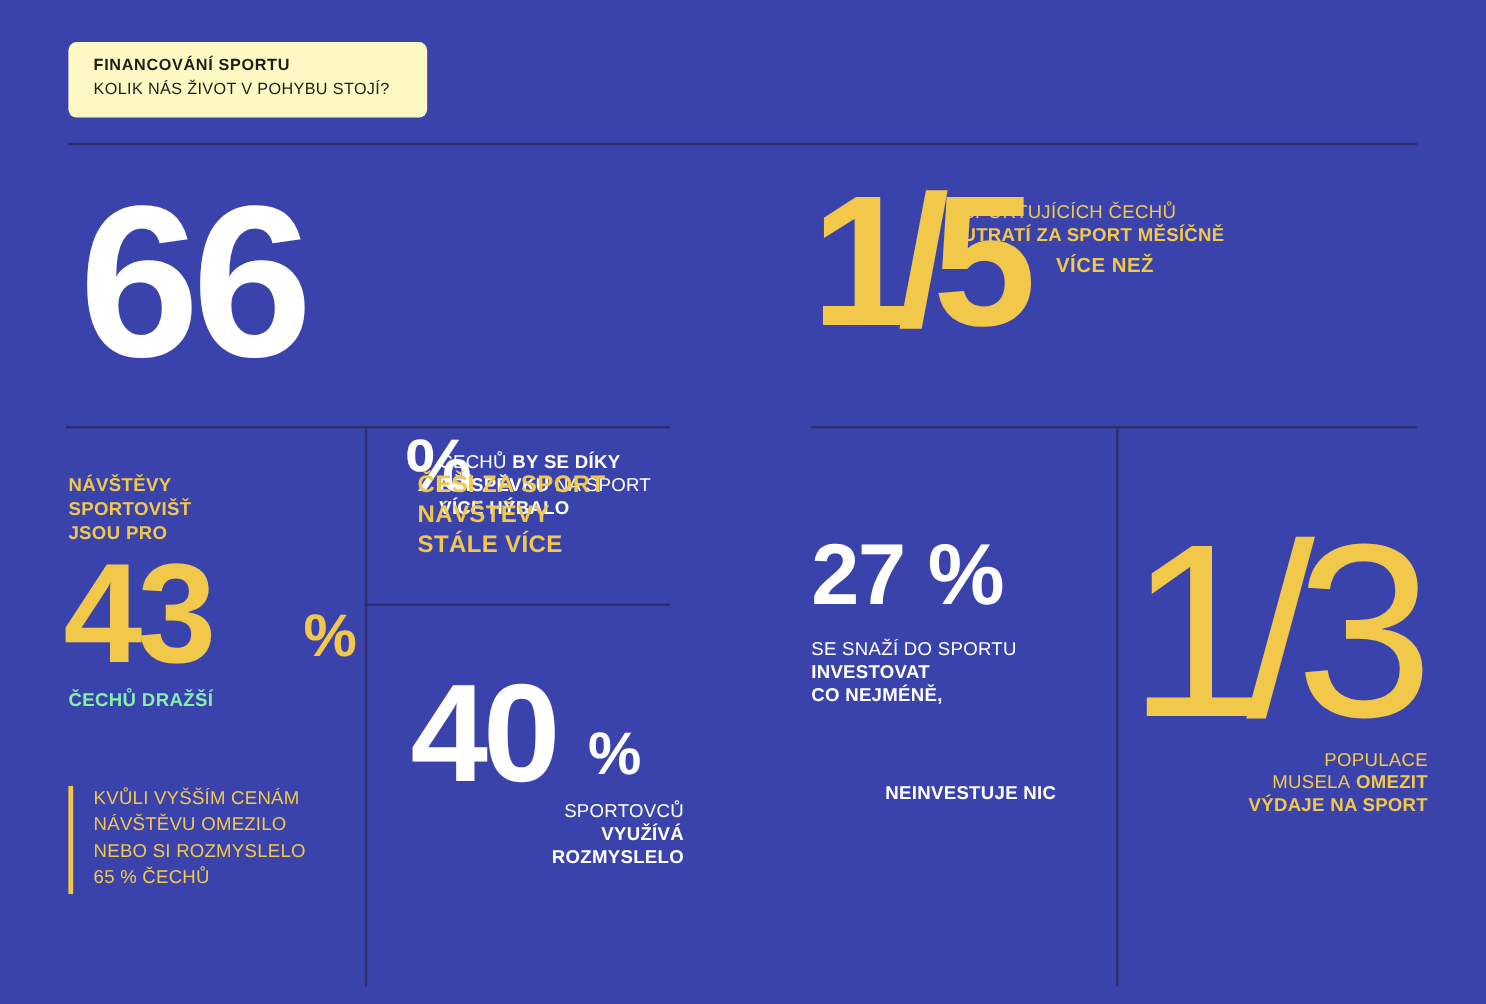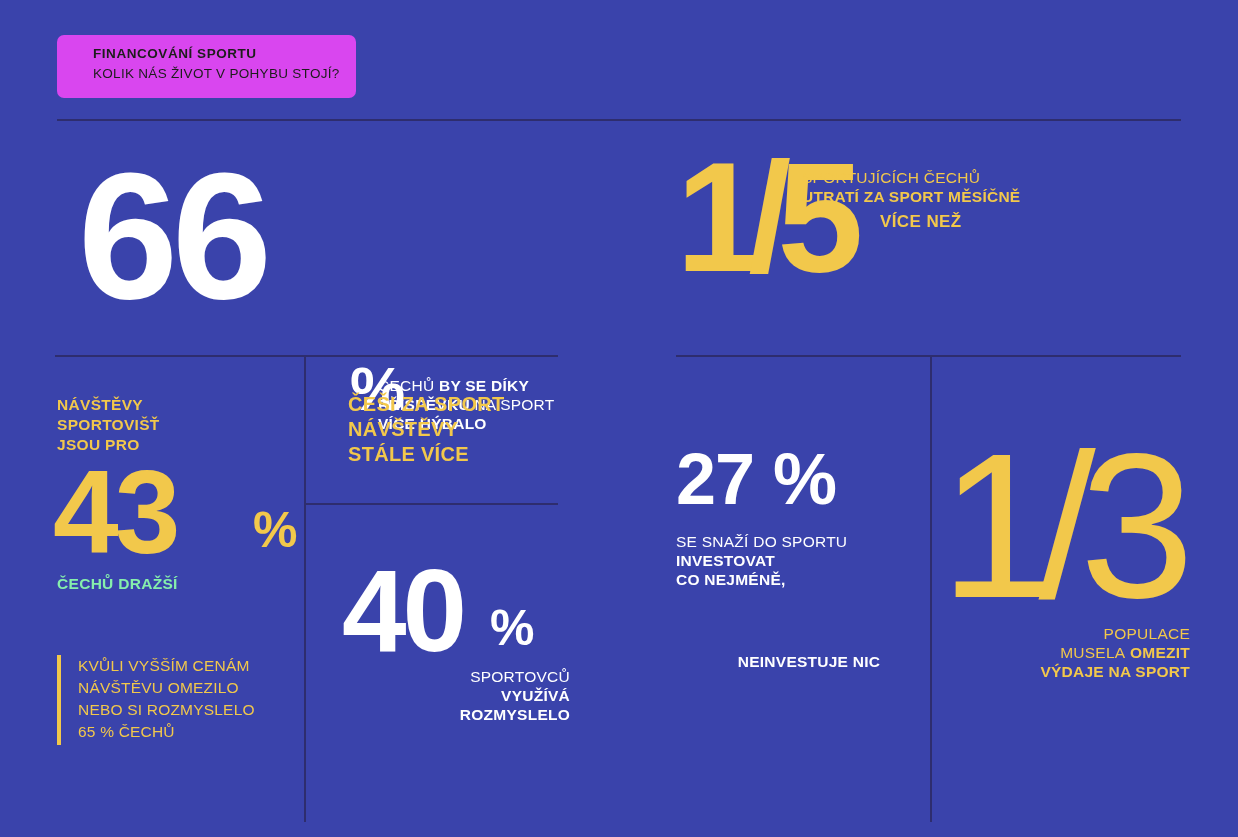--- a/index.html
+++ b/index.html
@@ -7,42 +7,42 @@
   body {
     width:1238px; height:837px;
     position:relative;
     font-family:"Liberation Sans", sans-serif;
     overflow:hidden;
   }
   
   #badge {
     position:absolute; left:57px; top:35px;
     width:299px; height:63px;
-    background:#d946ef; border-radius:7px;
-    padding:9px 0 0 36px;
+    background:#fef9c3; border-radius:7px;
+    padding:9px 0 0 21px;
   }
   #badge .l1 {
     font-size:13.5px; font-weight:bold; letter-spacing:.55px;
     color:#1d1d1b; line-height:20px;
   }
   #badge .l2 {
     font-size:13.5px; font-weight:400; letter-spacing:.3px;
     color:#1d1d1b; line-height:20px;
   }
   
   .hr, .vr { position:absolute; background:#2e2d6e; }
   .hr { height:2px; }
   .vr { width:2px; }
   .cap { line-height:19px; font-size:15.5px; letter-spacing:.25px; }
   .w { color:#ffffff; }
   .y { color:#f2c84b; }
   .lt { font-weight:300; }
   .bd { font-weight:bold; }
   
-  #blk66 { position:absolute; left:78px; top:150px; width:560px; height:180px; }
+  #blk66 { position:absolute; left:66px; top:150px; width:560px; height:180px; }
   #blk66 .num {
     position:absolute; left:0; top:-4px;
     font-size:180px; font-weight:bold; color:#fff;
     line-height:1; letter-spacing:-6px;
   }
   #blk66 .pct {
     position:absolute; left:272px; top:208px;
     font-size:62px; font-weight:bold; color:#fff; line-height:1;
   }
   #blk66 .cap { position:absolute; left:300px; top:226px; width:250px; }

